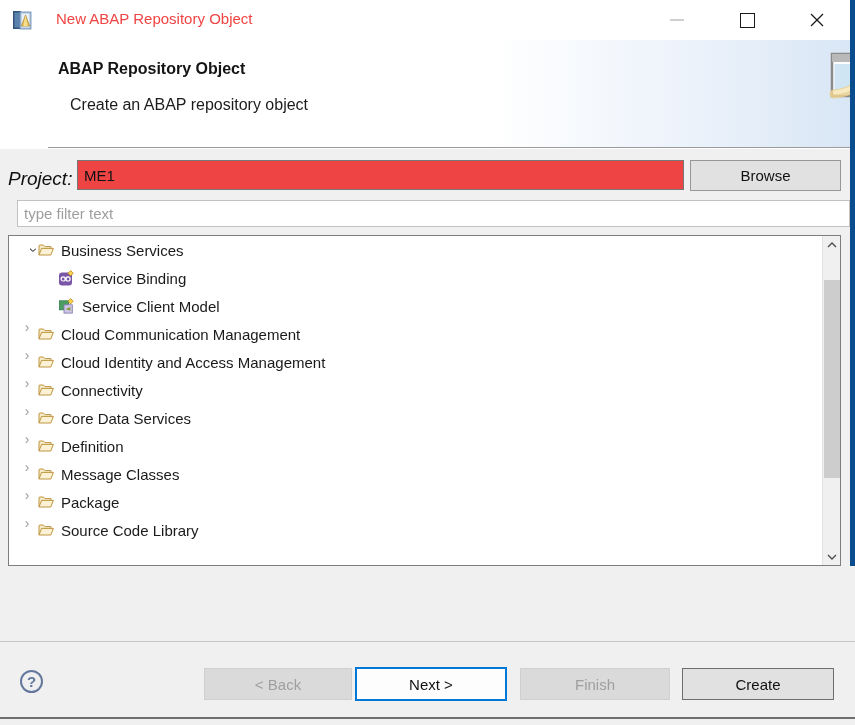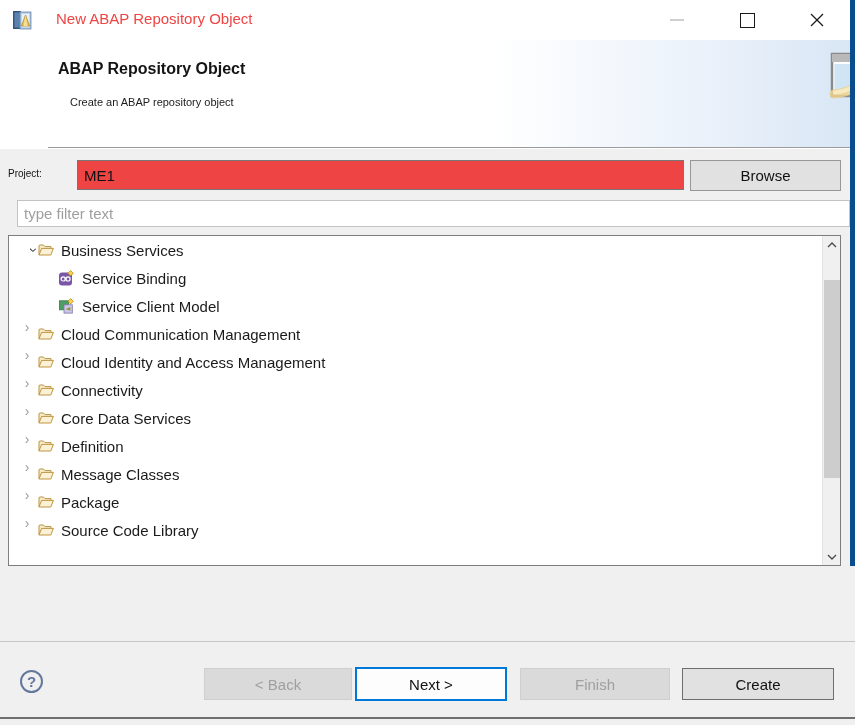--- a/index.html
+++ b/index.html
@@ -17,25 +17,25 @@
   .min-glyph { width:14px; height:2px; background:#cfcfcf; }
   .max-glyph { width:15px; height:15px; border:1.5px solid #1a1a1a; background:#fff; }
   
   .header {
     position:absolute; top:40px; left:0; right:0; height:108px;
     background:linear-gradient(to right,#ffffff 55%,#eaf1fa 82%,#d8e6f5 100%);
     border-bottom:1px solid #9b9b9b;
     margin-left:48px;
   }
   .header-title { position:absolute; left:10px; top:20px; font-size:16px; font-weight:bold; color:#141414; }
-  .header-sub { position:absolute; left:22px; top:56px; font-size:11px; color:#1c1c1c; }
+  .header-sub { position:absolute; left:22px; top:56px; font-size:16px; color:#1c1c1c; }
   .banner-icon { position:absolute; left:740px; top:2px; width:100px; height:100px; }
   
   .body { position:absolute; top:149px; left:0; right:0; bottom:0; background:#f0f0f0; }
-  .project-label { position:absolute; left:8px; top:19px; font-size:10px; color:#111; }
+  .project-label { position:absolute; left:8px; top:19px; font-size:19px; color:#111;font-style:italic; }
   .project-input {
     position:absolute; left:77px; top:11px; width:607px; height:30px;
     border:1px solid #767676; background:#ef4444; font-family:"Liberation Sans",sans-serif;
     font-size:15px; color:#111; padding:13px 6px; outline:none;
   }
   .browse-btn {
     position:absolute; left:690px; top:11px; width:151px; height:31px;
     background:#e1e1e1; border:1px solid #979797; font-family:"Liberation Sans",sans-serif;
     font-size:15px; color:#111; cursor:default;
   }

